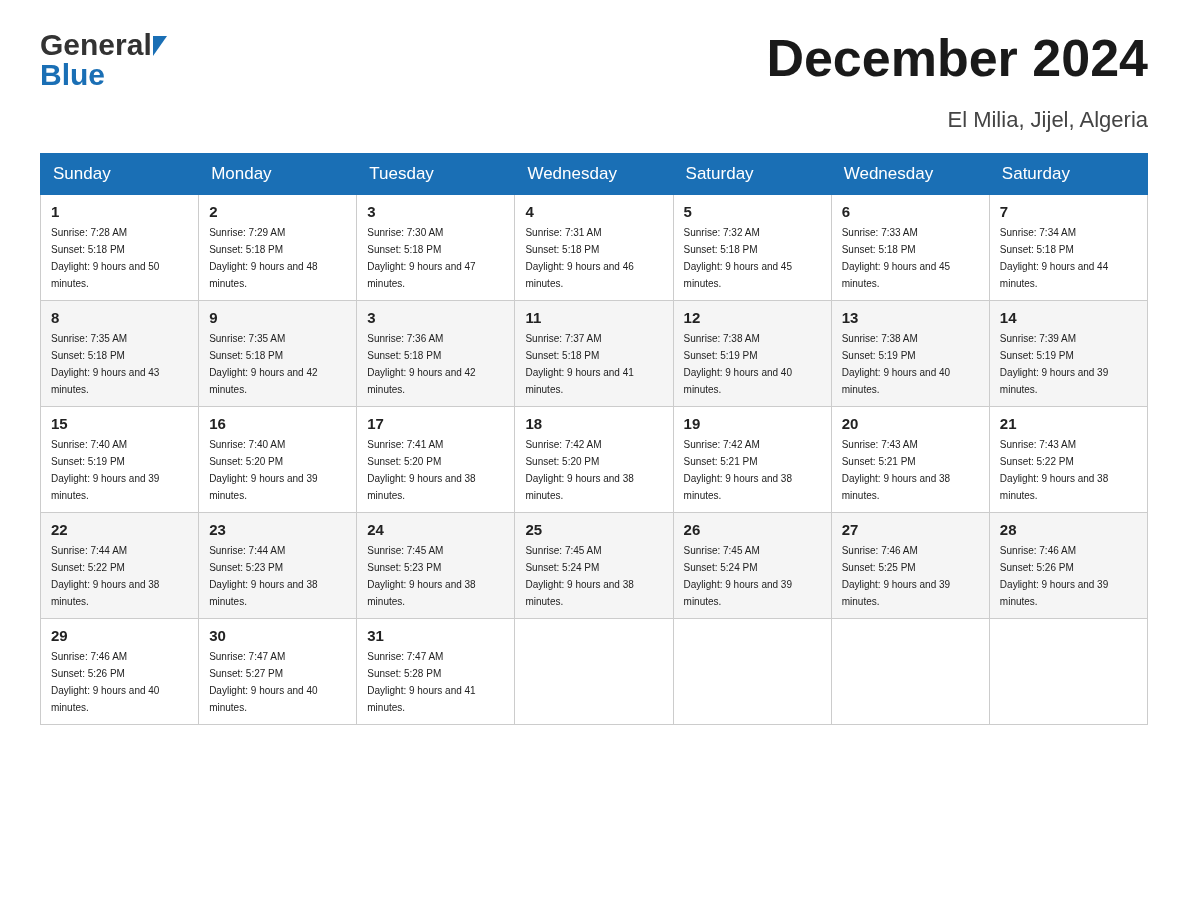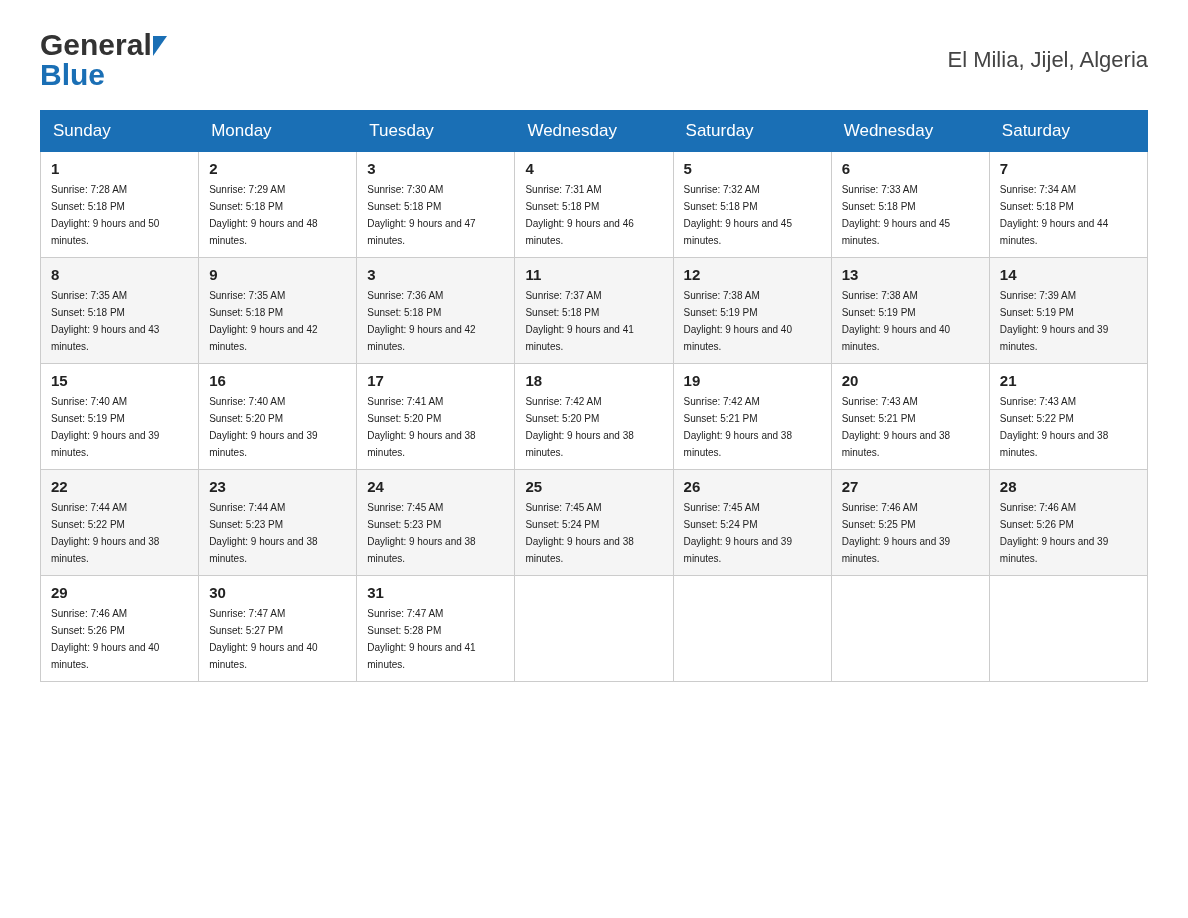--- a/index.html
+++ b/index.html
@@ -6,41 +6,41 @@
     body {
       font-family: Arial, sans-serif;
       background: #fff;
       padding: 30px 40px;
       width: 1188px;
       min-height: 918px;
     }
     .header {
       display: flex;
       justify-content: space-between;
-      align-items: center;
+      align-items: flex-start;
       margin-bottom: 20px;
     }
     .logo {
       display: flex;
       flex-direction: column;
       align-items: flex-start;
     }
     .title-section {
       text-align: right;
     }
     .month-title {
       font-size: 52px;
       font-weight: bold;
       color: #1a1a1a;
       line-height: 1.1;
     }
     .location {
       font-size: 22px;
       color: #444;
-      margin-top: 0;
+      margin-top: 20px;
     }
     .calendar {
       width: 100%;
       border-collapse: collapse;
       margin-top: 10px;
       border-radius: 14px;
     }
     .calendar th {
       background-color: #1a6fb5;
       color: #fff;
@@ -112,20 +112,21 @@
 
 <div class="header">
   <div class="logo">
     <div class="logo-wrapper">
       <span class="logo-line1">General</span>
       <span class="logo-triangle"></span>
     </div>
     <span class="logo-line2">Blue</span>
   </div>
   <div class="title-section">
+    <div class="month-title">December 2024</div>
     <div class="location">El Milia, Jijel, Algeria</div>
   </div>
 </div>
 
 <table class="calendar">
   <thead>
     <tr>
     <th>Sunday</th>
         <th>Monday</th>
         <th>Tuesday</th>

